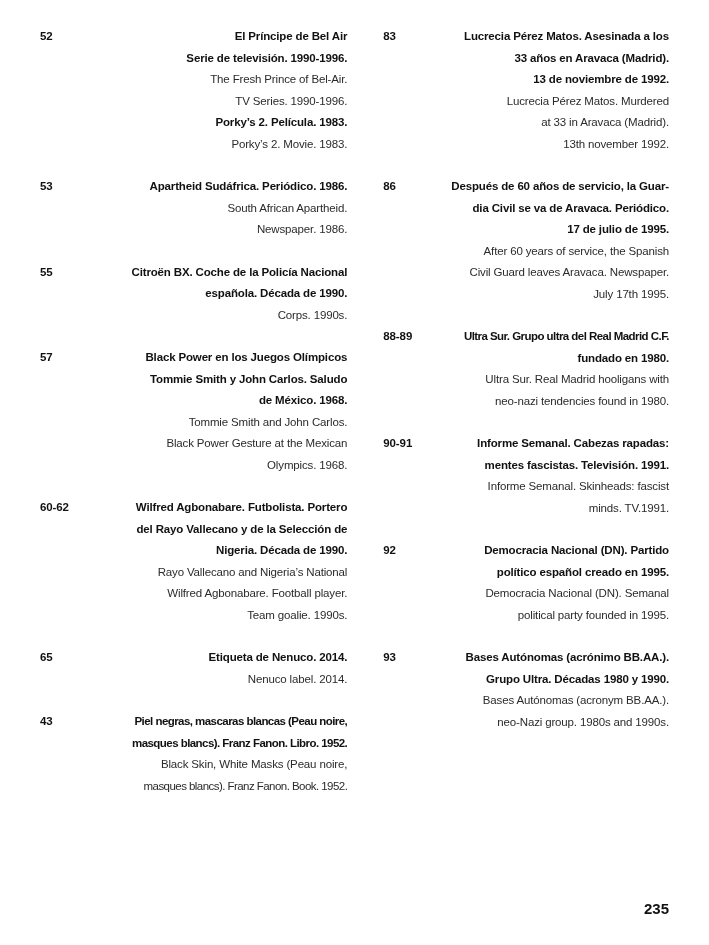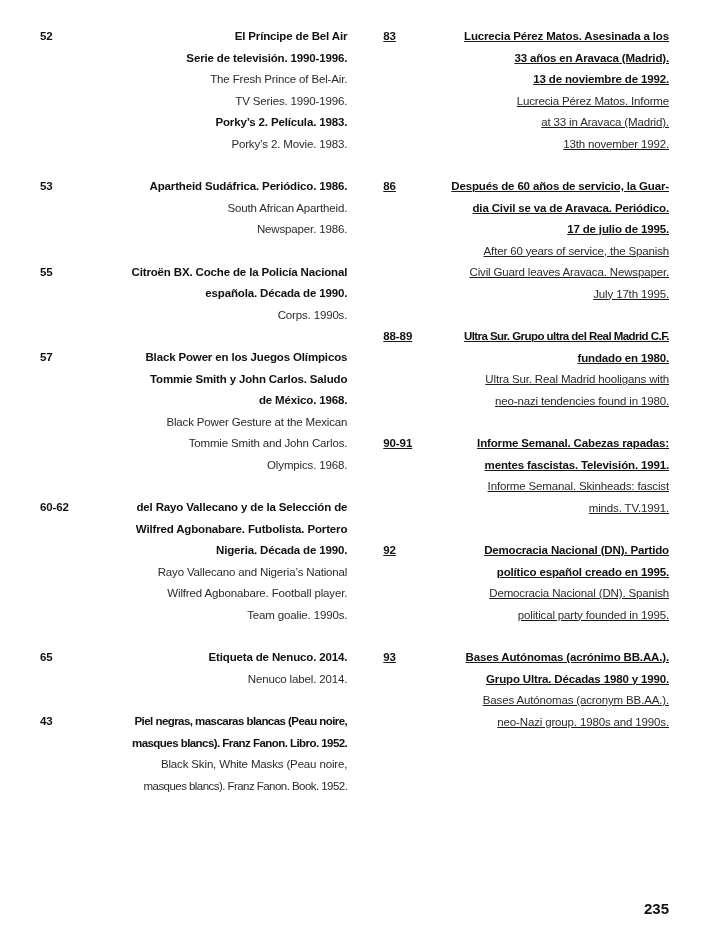--- a/index.html
+++ b/index.html
@@ -27,21 +27,20 @@
     flex-direction: row;
     align-items: flex-start;
     gap: 0;
   }
   .column {
     width: 335px;
     box-sizing: border-box;
   }
   .column.right {
     padding-left: 36px;
-    text-decoration: underline;
   }
   .entry {
     display: flex;
     flex-direction: row;
     align-items: flex-start;
     margin-bottom: 21px;
   }
   .entry-num {
     width: 68px;
     flex: 0 0 68px;
@@ -114,30 +113,30 @@
             <div class="line bold">española. Década de 1990.</div>
             <div class="line plain">Corps. 1990s.</div>
           </div>
         </div>
         <div class="entry">
           <div class="entry-num">57</div>
           <div class="entry-body">
             <div class="line bold">Black Power en los Juegos Olímpicos</div>
             <div class="line bold">Tommie Smith y John Carlos. Saludo</div>
             <div class="line bold">de México. 1968.</div>
+            <div class="line plain">Tommie Smith and John Carlos.</div>
             <div class="line plain">Black Power Gesture at the Mexican</div>
-            <div class="line plain">Tommie Smith and John Carlos.</div>
             <div class="line plain">Olympics. 1968.</div>
           </div>
         </div>
         <div class="entry">
           <div class="entry-num">60-62</div>
           <div class="entry-body">
+            <div class="line bold">Wilfred Agbonabare. Futbolista. Portero</div>
             <div class="line bold">del Rayo Vallecano y de la Selección de</div>
-            <div class="line bold">Wilfred Agbonabare. Futbolista. Portero</div>
             <div class="line bold">Nigeria. Década de 1990.</div>
             <div class="line plain">Rayo Vallecano and Nigeria’s National</div>
             <div class="line plain">Wilfred Agbonabare. Football player.</div>
             <div class="line plain">Team goalie. 1990s.</div>
           </div>
         </div>
         <div class="entry">
           <div class="entry-num">65</div>
           <div class="entry-body">
             <div class="line bold">Etiqueta de Nenuco. 2014.</div>
@@ -154,21 +153,21 @@
           </div>
         </div>
       </div>
     <div class="column right">
         <div class="entry">
           <div class="entry-num">83</div>
           <div class="entry-body">
             <div class="line bold">Lucrecia Pérez Matos. Asesinada a los</div>
             <div class="line bold">33 años en Aravaca (Madrid).</div>
             <div class="line bold">13 de noviembre de 1992.</div>
-            <div class="line plain">Lucrecia Pérez Matos. Informe</div>
+            <div class="line plain">Lucrecia Pérez Matos. Murdered</div>
             <div class="line plain">at 33 in Aravaca (Madrid).</div>
             <div class="line plain">13th november 1992.</div>
           </div>
         </div>
         <div class="entry">
           <div class="entry-num">86</div>
           <div class="entry-body">
             <div class="line bold">Después de 60 años de servicio, la Guar-</div>
             <div class="line bold">dia Civil se va de Aravaca. Periódico.</div>
             <div class="line bold">17 de julio de 1995.</div>
@@ -193,21 +192,21 @@
             <div class="line bold">mentes fascistas. Televisión. 1991.</div>
             <div class="line plain">Informe Semanal. Skinheads: fascist</div>
             <div class="line plain">minds. TV.1991.</div>
           </div>
         </div>
         <div class="entry">
           <div class="entry-num">92</div>
           <div class="entry-body">
             <div class="line bold">Democracia Nacional (DN). Partido</div>
             <div class="line bold">político español creado en 1995.</div>
-            <div class="line plain">Democracia Nacional (DN). Spanish</div>
+            <div class="line plain">Democracia Nacional (DN). Semanal</div>
             <div class="line plain">political party founded in 1995.</div>
           </div>
         </div>
         <div class="entry">
           <div class="entry-num">93</div>
           <div class="entry-body">
             <div class="line bold">Bases Autónomas (acrónimo BB.AA.).</div>
             <div class="line bold">Grupo Ultra. Décadas 1980 y 1990.</div>
             <div class="line plain">Bases Autónomas (acronym BB.AA.).</div>
             <div class="line plain">neo-Nazi group. 1980s and 1990s.</div>

